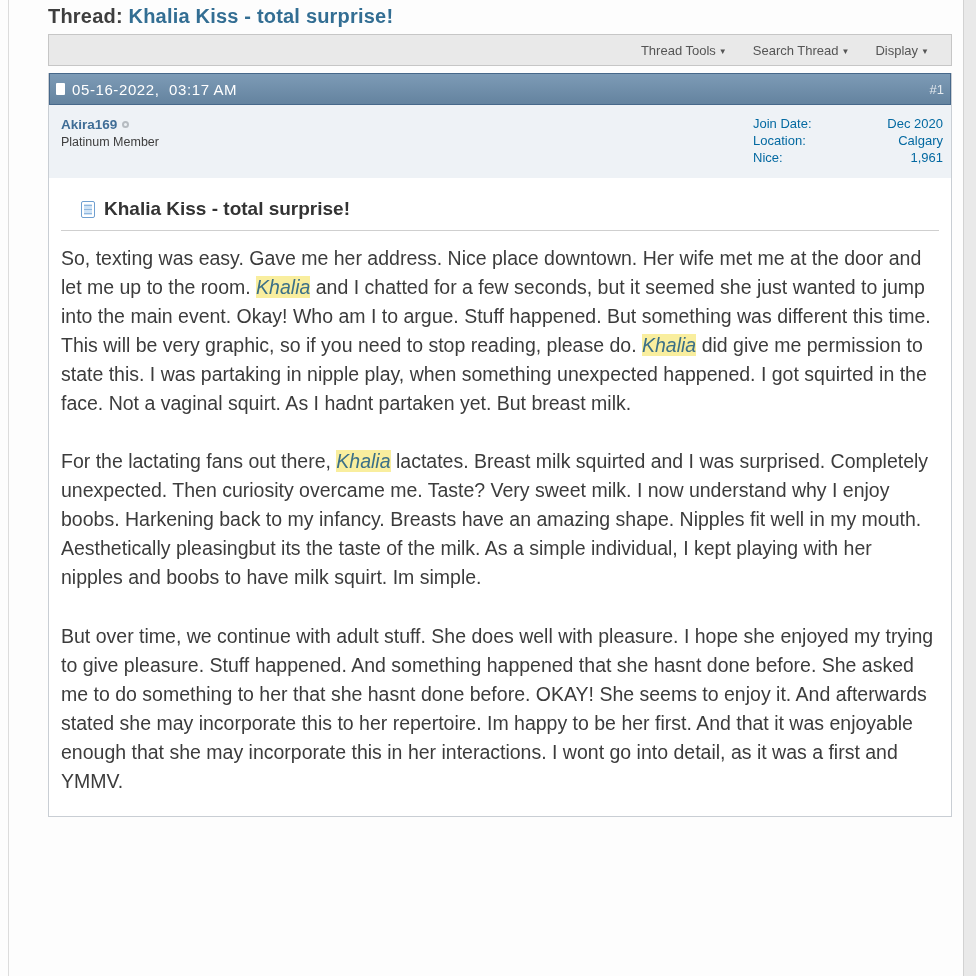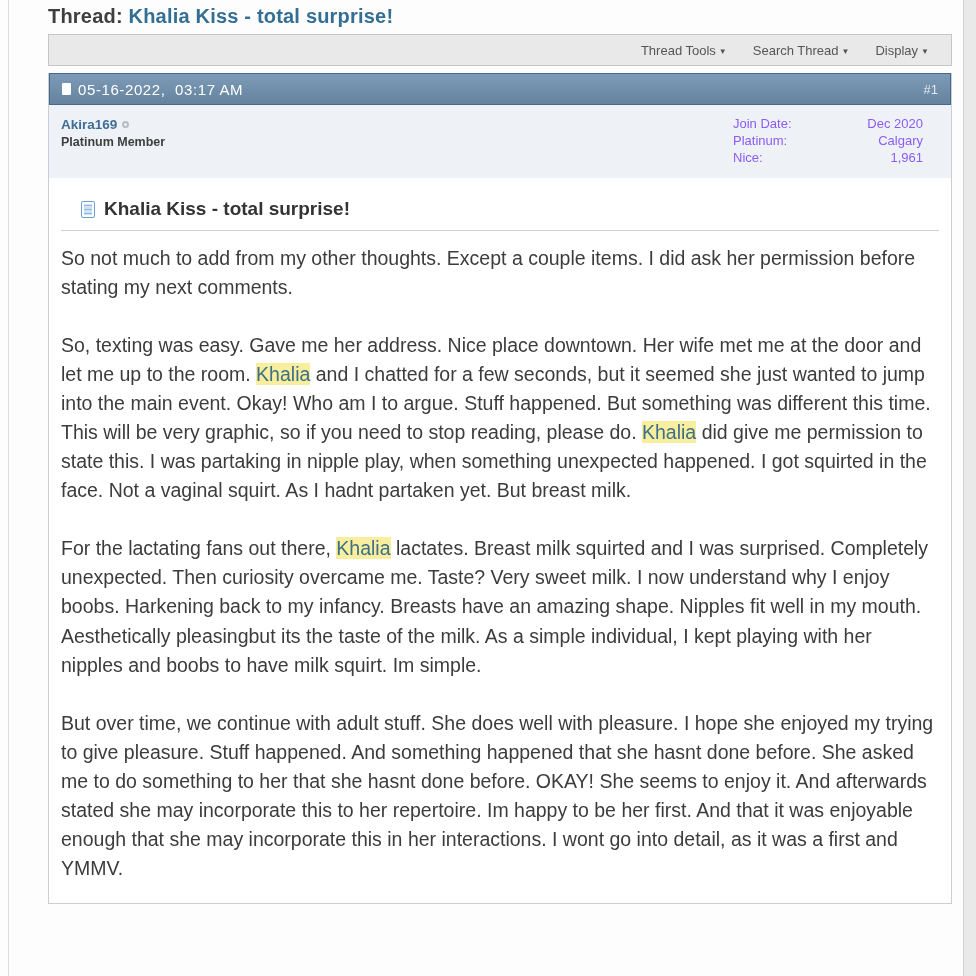--- a/index.html
+++ b/index.html
@@ -21,54 +21,54 @@
     display:flex; align-items:center; justify-content:flex-end; gap:26px;
     padding:0 22px; }
   .toolbar .menu { font-size:13px; color:#555; cursor:pointer; display:flex;
     align-items:center; gap:3px; }
   .toolbar .menu .arr { font-size:8px; color:#555; position:relative; top:1px; }
 
   .post { margin-top:7px; border:1px solid #c9ced4; border-top:none; }
 
   .post-header { height:32px; background:linear-gradient(#7d9bb6,#64839f);
     border:1px solid #47688a; display:flex; align-items:center;
-    justify-content:space-between; padding:0 12px;gap:20px; }
+    justify-content:space-between; padding:0 6px;gap:20px; }
   .ph-left { display:flex; align-items:center; gap:7px; }
   .page-icon-white { width:9px; height:12px; background:#fff; border-radius:1px; }
   .post-date { color:#fff; font-size:15px; letter-spacing:.6px; white-space:pre; }
   .post-number { color:#e4e9ee; font-size:13px; text-decoration:none; }
 
   .user-row { background:#eef2f6; display:flex; justify-content:space-between;
-    padding:10px 28px 12px 12px;gap:40px; }
+    padding:10px 8px 12px 12px;gap:40px; }
   .user-left { padding-top:2px; }
   .username-line { display:flex; align-items:center; gap:5px; }
   .username { font-size:13.5px; font-weight:bold; color:#3f6d96;
     text-decoration:none; }
   .status-dot { width:7px; height:7px; border:2px solid #b6bcc1;
     border-radius:50%; background:transparent; }
-  .user-title { font-size:12.5px; font-weight:bold; color:#3e3e3e;
+  .user-title { font-size:12.5px; font-weight:normal; color:#3e3e3e;
     margin-top:3px; }
-  .stats { font-size:13px; color:#8b5cf6; width:190px; }
+  .stats { font-size:13px; color:#0369a1; width:190px; }
   .stats .row { display:flex; justify-content:space-between; line-height:17px; }
 
   .post-body { background:#ffffff; padding:14px 12px 10px 12px; }
   .title-row { display:flex; align-items:center; gap:9px; padding-left:20px;
     margin-top:6px; }
   .doc-icon { width:14px; height:17px; background:#cfe3f6; border:1px solid
     #6f9fd0; border-radius:2px;
     background-image:repeating-linear-gradient(#cfe3f6 0 3px,#8fb6dd 3px 4px);
     background-clip:content-box; padding:2px; }
   .post-title { font-size:19px; font-weight:bold; color:#333; }
   .title-hr { border:none; border-top:1px solid #cfcfcf; margin:10px 0 13px 0; }
 
   .paragraphs { font-size:19.5px; line-height:1.49; color:#3c3c3c;
     padding:0 2px 0 0; }
   .paragraphs p { margin:0 0 29px 0; }
   .paragraphs p:last-child { margin-bottom:10px; }
-  .hl { background:#f9ee9e; color:#3c7087; }
+  .hl { background:#f9ee9e; color:#3c7087;font-style:italic; }
 </style>
 </head>
 <body>
 
 <div class="page-left-line"></div>
 <div class="scroll-strip"></div>
 
 <div class="content">
 
   <div class="thread-heading">
@@ -108,38 +108,37 @@
           <span class="status-dot"></span>
         </div>
         <div class="user-title">Platinum Member</div>
       </div>
       <div class="stats">
         <div class="row">
           <span>Join Date:</span>
           <span>Dec 2020</span>
         </div>
         <div class="row">
-          <span>Platinum:</span>
+          <span>Location:</span>
           <span>Calgary</span>
         </div>
         <div class="row">
           <span>Nice:</span>
           <span>1,961</span>
         </div>
       </div>
     </div>
 
     <div class="post-body">
       <div class="title-row">
         <span class="doc-icon"></span>
         <span class="post-title">Khalia Kiss - total surprise!</span>
       </div>
       <hr class="title-hr">
       <div class="paragraphs" id="paragraphs">
-          <p><span>So not much to add from my other thoughts. Except a couple items. I did ask her permission before stating my next comments.</span></p>
           <p><span>So, texting was easy. Gave me her address. Nice place downtown. Her wife met me at the door and let me up to the room. </span><span class="hl">Khalia</span><span> and I chatted for a few seconds, but it seemed she just wanted to jump into the main event. Okay! Who am I to argue. Stuff happened. But something was different this time. This will be very graphic, so if you need to stop reading, please do. </span><span class="hl">Khalia</span><span> did give me permission to state this. I was partaking in nipple play, when something unexpected happened. I got squirted in the face. Not a vaginal squirt. As I hadnt partaken yet. But breast milk.</span></p>
           <p><span>For the lactating fans out there, </span><span class="hl">Khalia</span><span> lactates. Breast milk squirted and I was surprised. Completely unexpected. Then curiosity overcame me. Taste? Very sweet milk. I now understand why I enjoy boobs. Harkening back to my infancy. Breasts have an amazing shape. Nipples fit well in my mouth. Aesthetically pleasingbut its the taste of the milk. As a simple individual, I kept playing with her nipples and boobs to have milk squirt. Im simple.</span></p>
           <p><span>But over time, we continue with adult stuff. She does well with pleasure. I hope she enjoyed my trying to give pleasure. Stuff happened. And something happened that she hasnt done before. She asked me to do something to her that she hasnt done before. OKAY! She seems to enjoy it. And afterwards stated she may incorporate this to her repertoire. Im happy to be her first. And that it was enjoyable enough that she may incorporate this in her interactions. I wont go into detail, as it was a first and YMMV.</span></p>
         </div>
     </div>
 
   </div>
 </div>
 
 </body></html>

